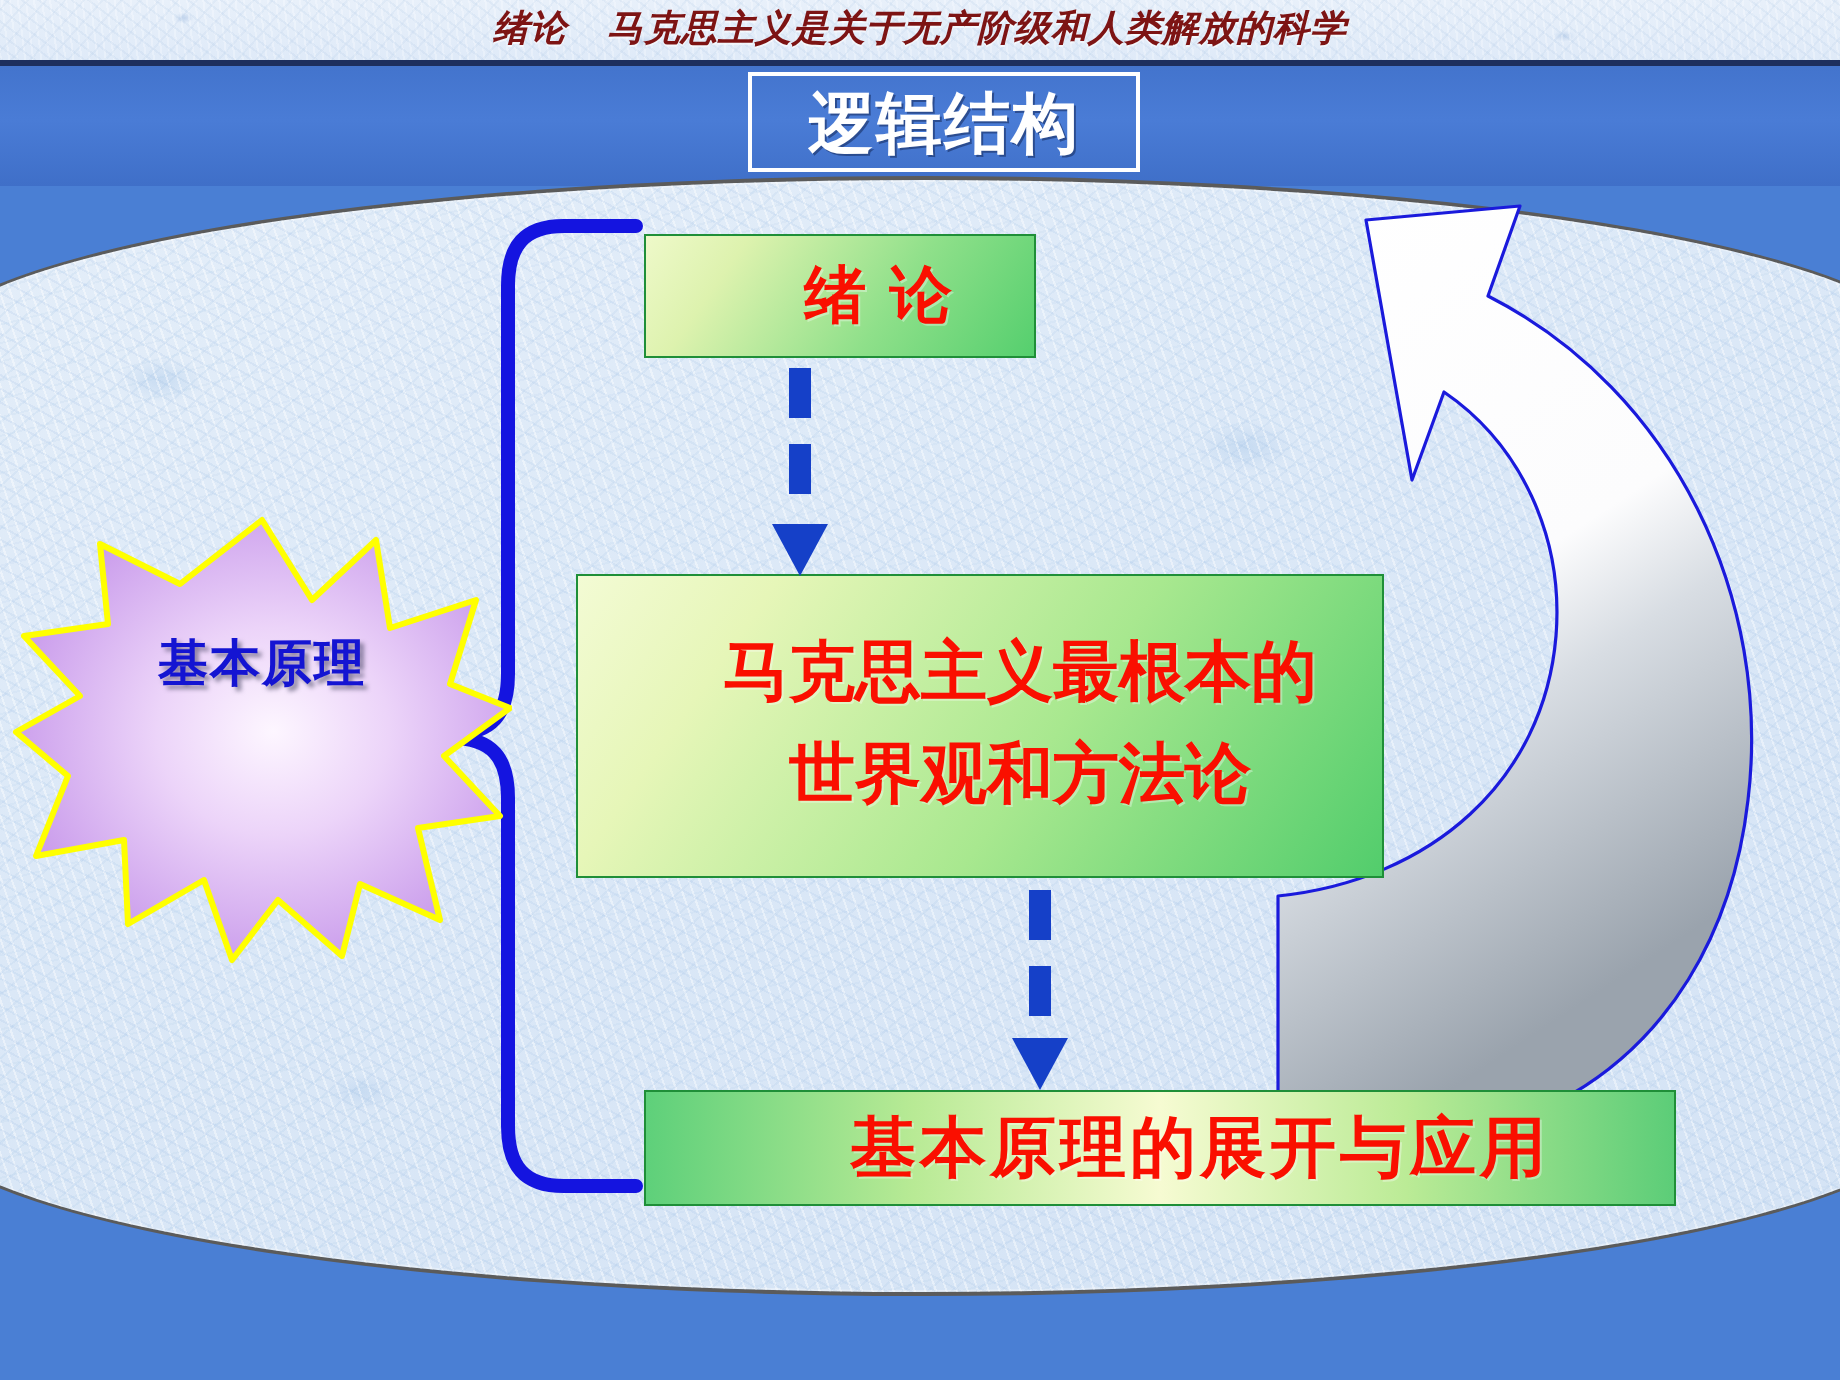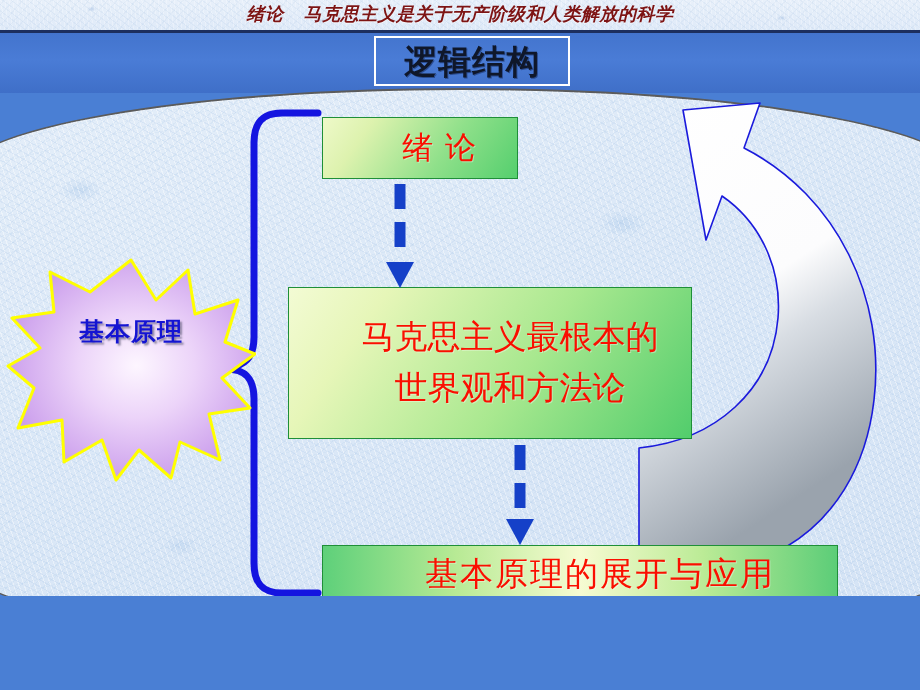--- a/index.html
+++ b/index.html
@@ -1,21 +1,21 @@
 <!DOCTYPE html>
 <html><head>
 <meta charset="utf-8">
 <style>
   html,body{margin:0;padding:0;}
   body{
     width:920px;height:690px;overflow:hidden;
     font-family:"DejaVu Sans","Liberation Sans",sans-serif;
     background:#4a7fd4;
   }
-  #slide{position:relative;width:920px;height:596px;overflow:hidden;background:#4a7fd4;}
+  #slide{position:relative;width:920px;height:690px;overflow:hidden;background:#4a7fd4;}
 
   
   .topstrip{
     position:absolute;left:0;top:0;width:920px;height:30px;
     background:
       radial-gradient(ellipse 7px 4px at 10% 30%, rgba(150,180,220,.45), transparent 70%),
       radial-gradient(ellipse 9px 5px at 35% 70%, rgba(150,180,220,.40), transparent 70%),
       radial-gradient(ellipse 6px 4px at 62% 25%, rgba(150,180,220,.45), transparent 70%),
       radial-gradient(ellipse 8px 4px at 85% 60%, rgba(150,180,220,.40), transparent 70%),
       linear-gradient(#e8f0fa,#dfeaf8);
@@ -42,21 +42,21 @@
     background:linear-gradient(180deg,#4374cd 0%,#4a7cd6 45%,#3f6fc8 100%);
     border-top:3px solid #1d2f5e;
   }
   .title-box{
     position:absolute;left:374px;top:36px;width:196px;height:50px;
     border:2px solid #ffffff;box-sizing:border-box;
     display:flex;align-items:center;justify-content:center;
   }
   .title-box span{
     font-family:"DejaVu Sans","Liberation Sans",sans-serif;
-    font-size:33px;font-weight:bold;color:#0f172a;letter-spacing:1px;
+    font-size:33px;font-weight:bold;color:#ffffff;letter-spacing:1px;
     line-height:1;
     text-shadow:1px 1px 0 rgba(20,40,90,.55);
   }
 
   
   .canvas{
     position:absolute;left:-42px;top:88px;width:1004px;height:556px;
     border-radius:50% / 16%;
     background:
       radial-gradient(ellipse 30px 16px at 12% 18%, rgba(163,196,232,.40), transparent 72%),
@@ -82,21 +82,21 @@
   
   .layer{position:absolute;left:0;top:0;width:920px;height:690px;pointer-events:none;}
 
   
   .gbox{
     position:absolute;box-sizing:border-box;
     border:1px solid #1f8f38;
     display:flex;flex-direction:column;
     align-items:center;justify-content:center;
     font-family:"Liberation Serif","DejaVu Serif",serif;
-    color:#fa0f00;font-weight:normal;
+    color:#fa0f00;font-weight:bold;
     text-shadow:1px 1px 0 rgba(255,255,255,.35);
     padding-left:40px;
   }
   #box-intro{
     left:322px;top:117px;width:196px;height:62px;
     background:linear-gradient(125deg,#eef9c9 0%,#ddf2ae 22%,#8fe08a 62%,#55cf6e 100%);
     font-size:31px;letter-spacing:2px;
   }
   #box-core{
     left:288px;top:287px;width:404px;height:152px;

